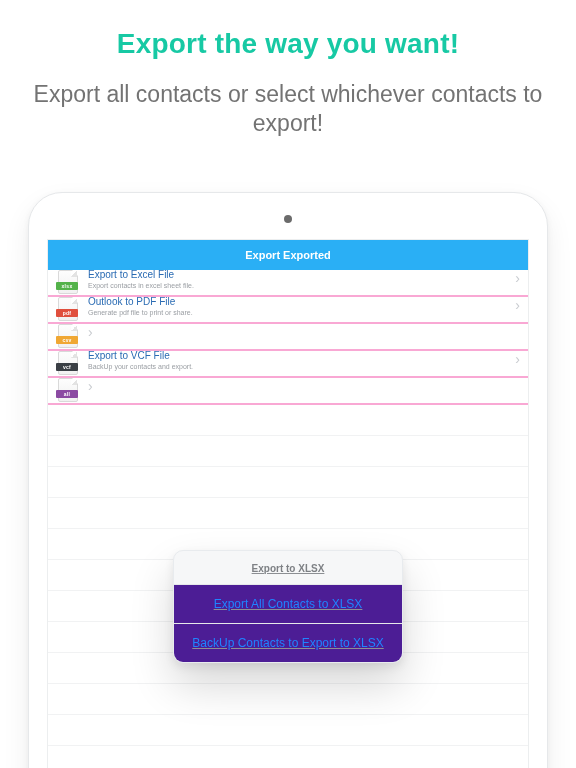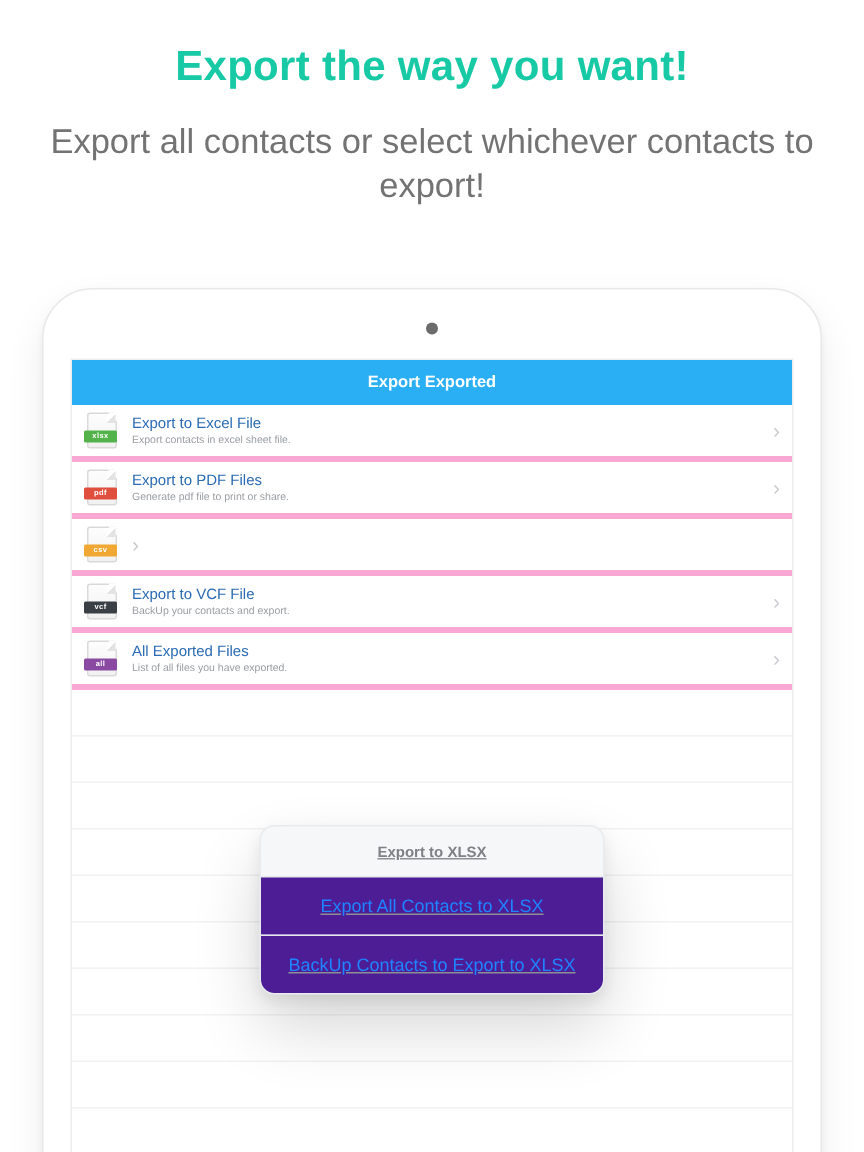--- a/index.html
+++ b/index.html
@@ -34,23 +34,23 @@
   
   .navbar {
     height: 30px; background: #2aaff5; color: #ffffff;
     display: flex; align-items: center; justify-content: center;
     font-size: 11px; font-weight: 600;
   }
 
   
   .list { background: #ffffff; }
   .row {
-    display: flex; align-items: center; height: 38px;
+    display: flex; height: 27px;
     padding: 0 8px 0 10px;
-    border-bottom: 4px solid #f9a8d4;
+    border-bottom: 2px solid #f9a8d4;
     gap: 10px;
     position: relative;
   }
   .row:last-of-type { border-bottom: 1px solid #eceeef; }
 
   .file-icon {
     width: 20px; height: 24px; position: relative;
     background: linear-gradient(180deg,#fdfdfd,#f1f1f1);
     border: 1px solid #d9d9d9; border-radius: 2px;
     flex-shrink: 0;
@@ -130,21 +130,21 @@
             <div class="row-sub">Export contacts in excel sheet file.</div>
           </div>
           <span class="chevron">›</span>
         </div>
 
         <div class="row">
           <div class="file-icon">
             <span class="file-tag" style="background:#e04f3d">pdf</span>
           </div>
           <div class="row-text">
-            <div class="row-title">Export to PDF Files</div>
+            <div class="row-title">Outlook to PDF File</div>
             <div class="row-sub">Generate pdf file to print or share.</div>
           </div>
           <span class="chevron">›</span>
         </div>
 
         <div class="row">
           <div class="file-icon">
             <span class="file-tag" style="background:#f0a733">csv</span>
           </div>
           <span class="chevron">›</span>
@@ -157,24 +157,20 @@
           <div class="row-text">
             <div class="row-title">Export to VCF File</div>
             <div class="row-sub">BackUp your contacts and export.</div>
           </div>
           <span class="chevron">›</span>
         </div>
 
         <div class="row">
           <div class="file-icon">
             <span class="file-tag" style="background:#8b4aa2">all</span>
-          </div>
-          <div class="row-text">
-            <div class="row-title">All Exported Files</div>
-            <div class="row-sub">List of all files you have exported.</div>
           </div>
           <span class="chevron">›</span>
         </div>
 
         <div class="filler"></div>
         <div class="filler"></div>
         <div class="filler"></div>
         <div class="filler"></div>
         <div class="filler"></div>
         <div class="filler"></div>

